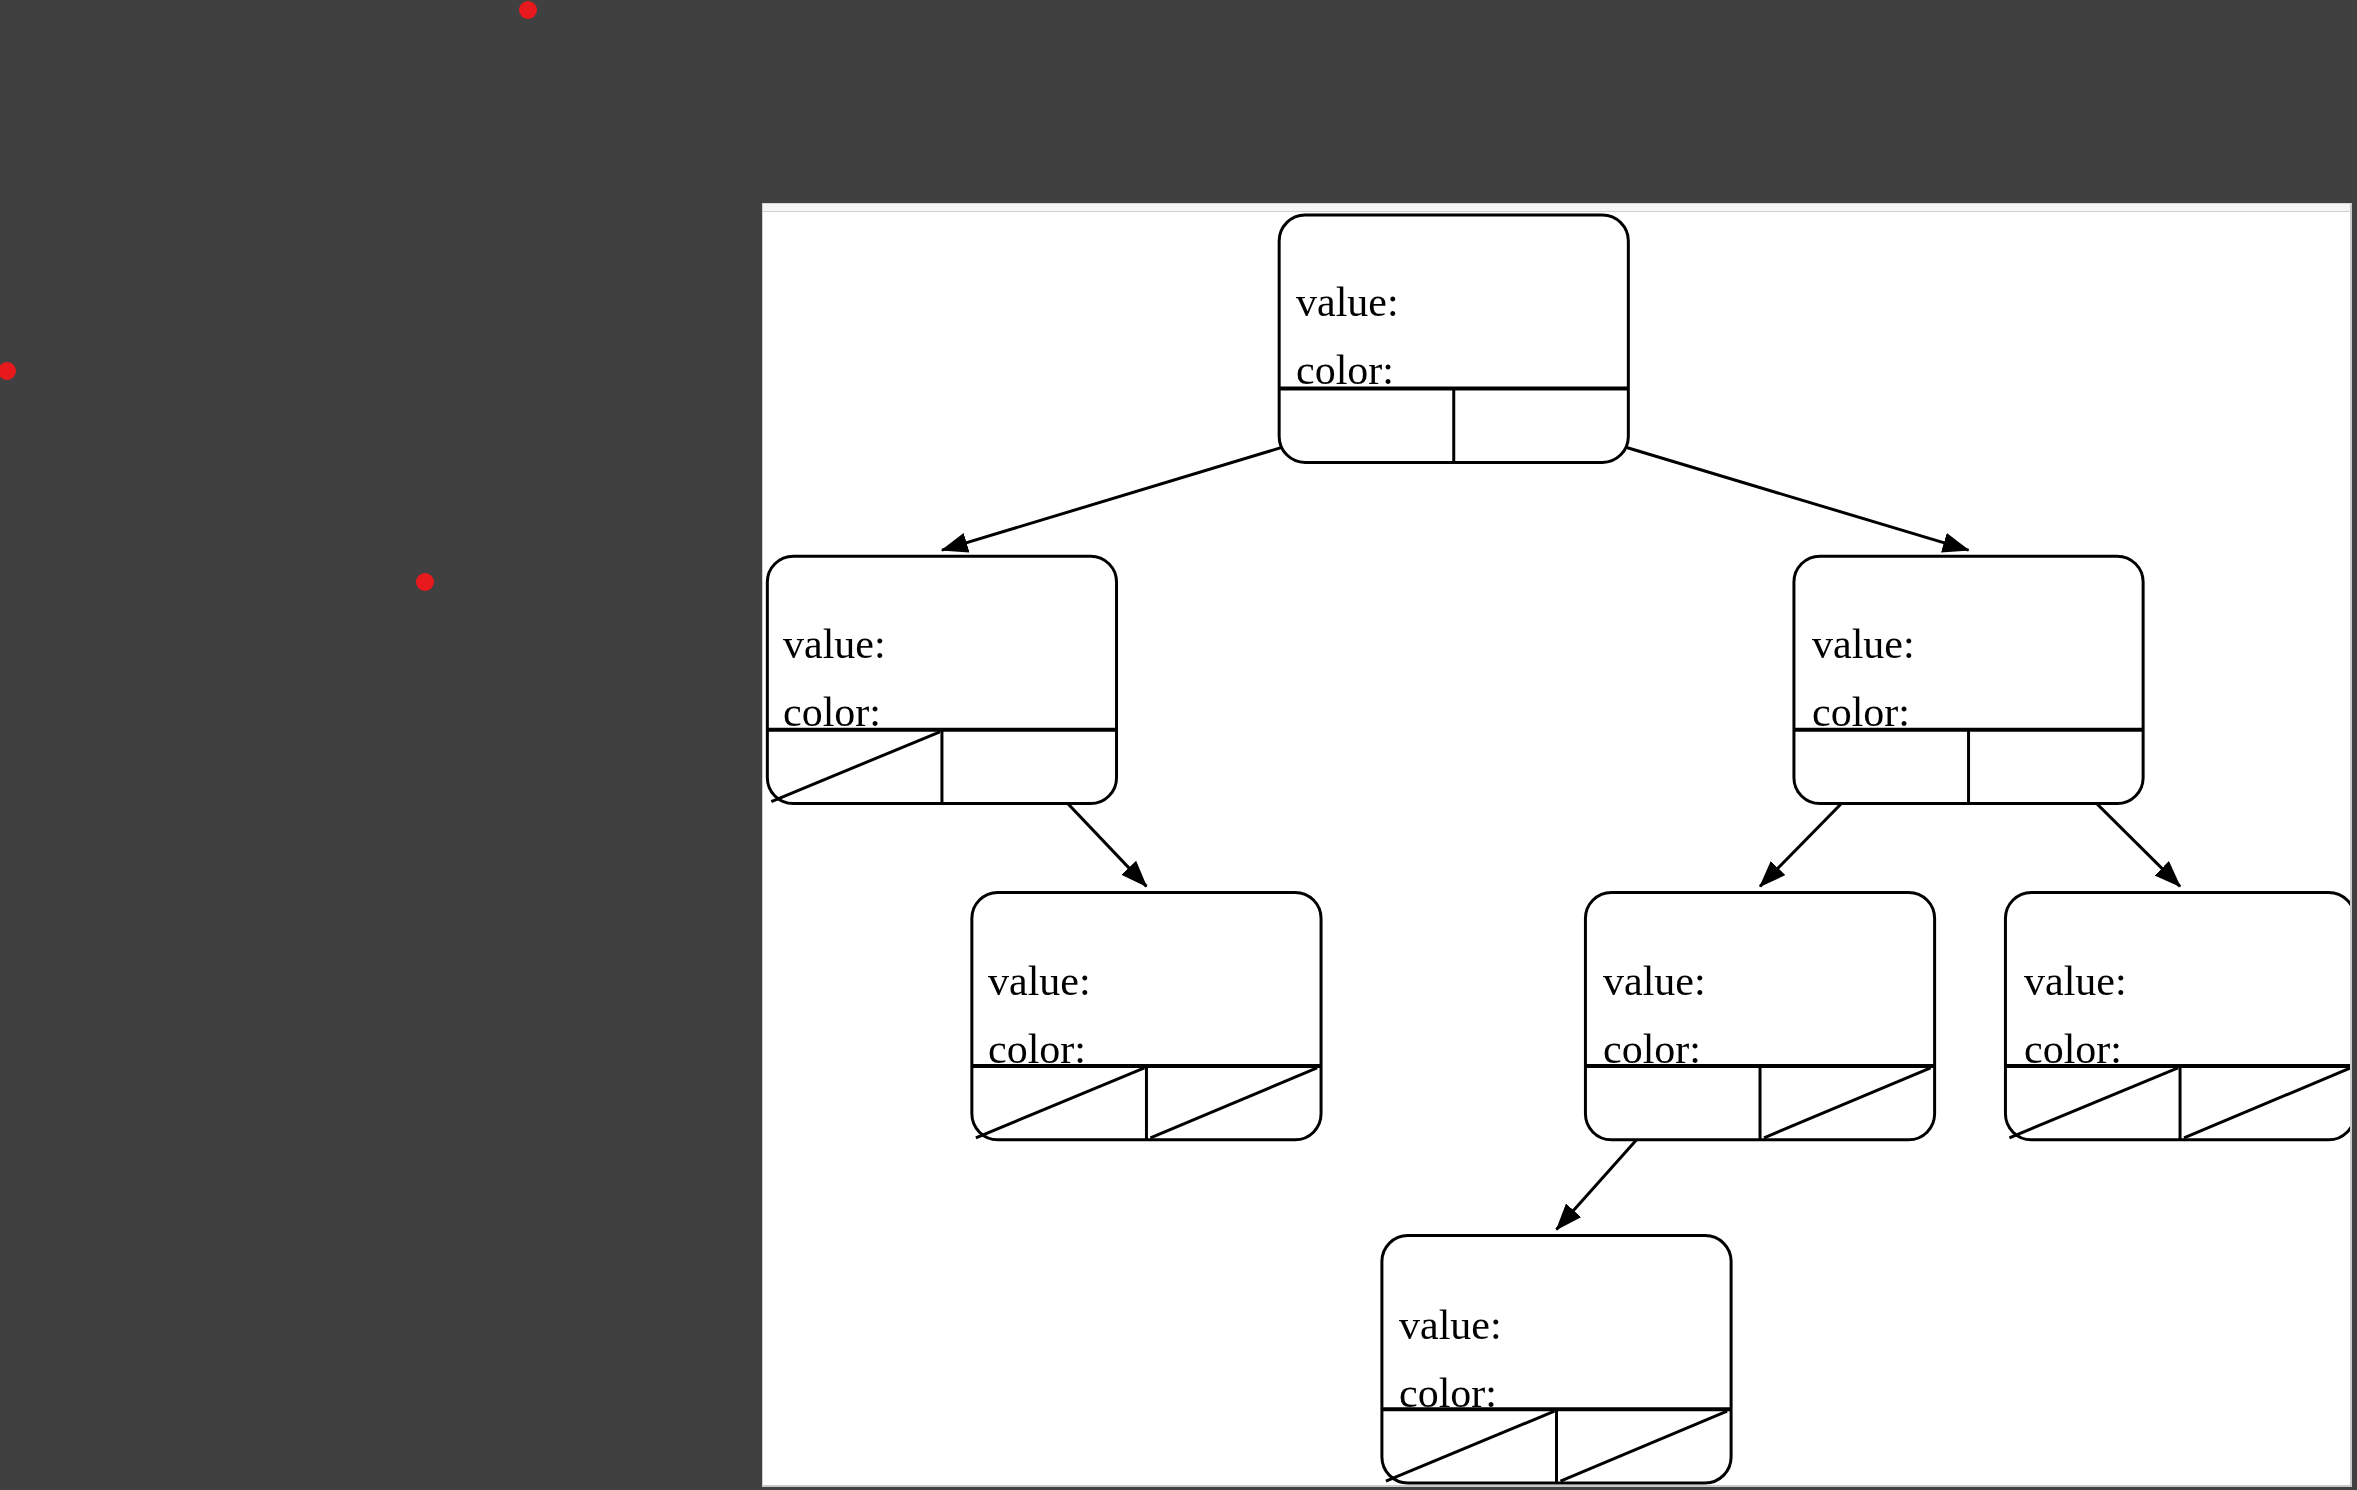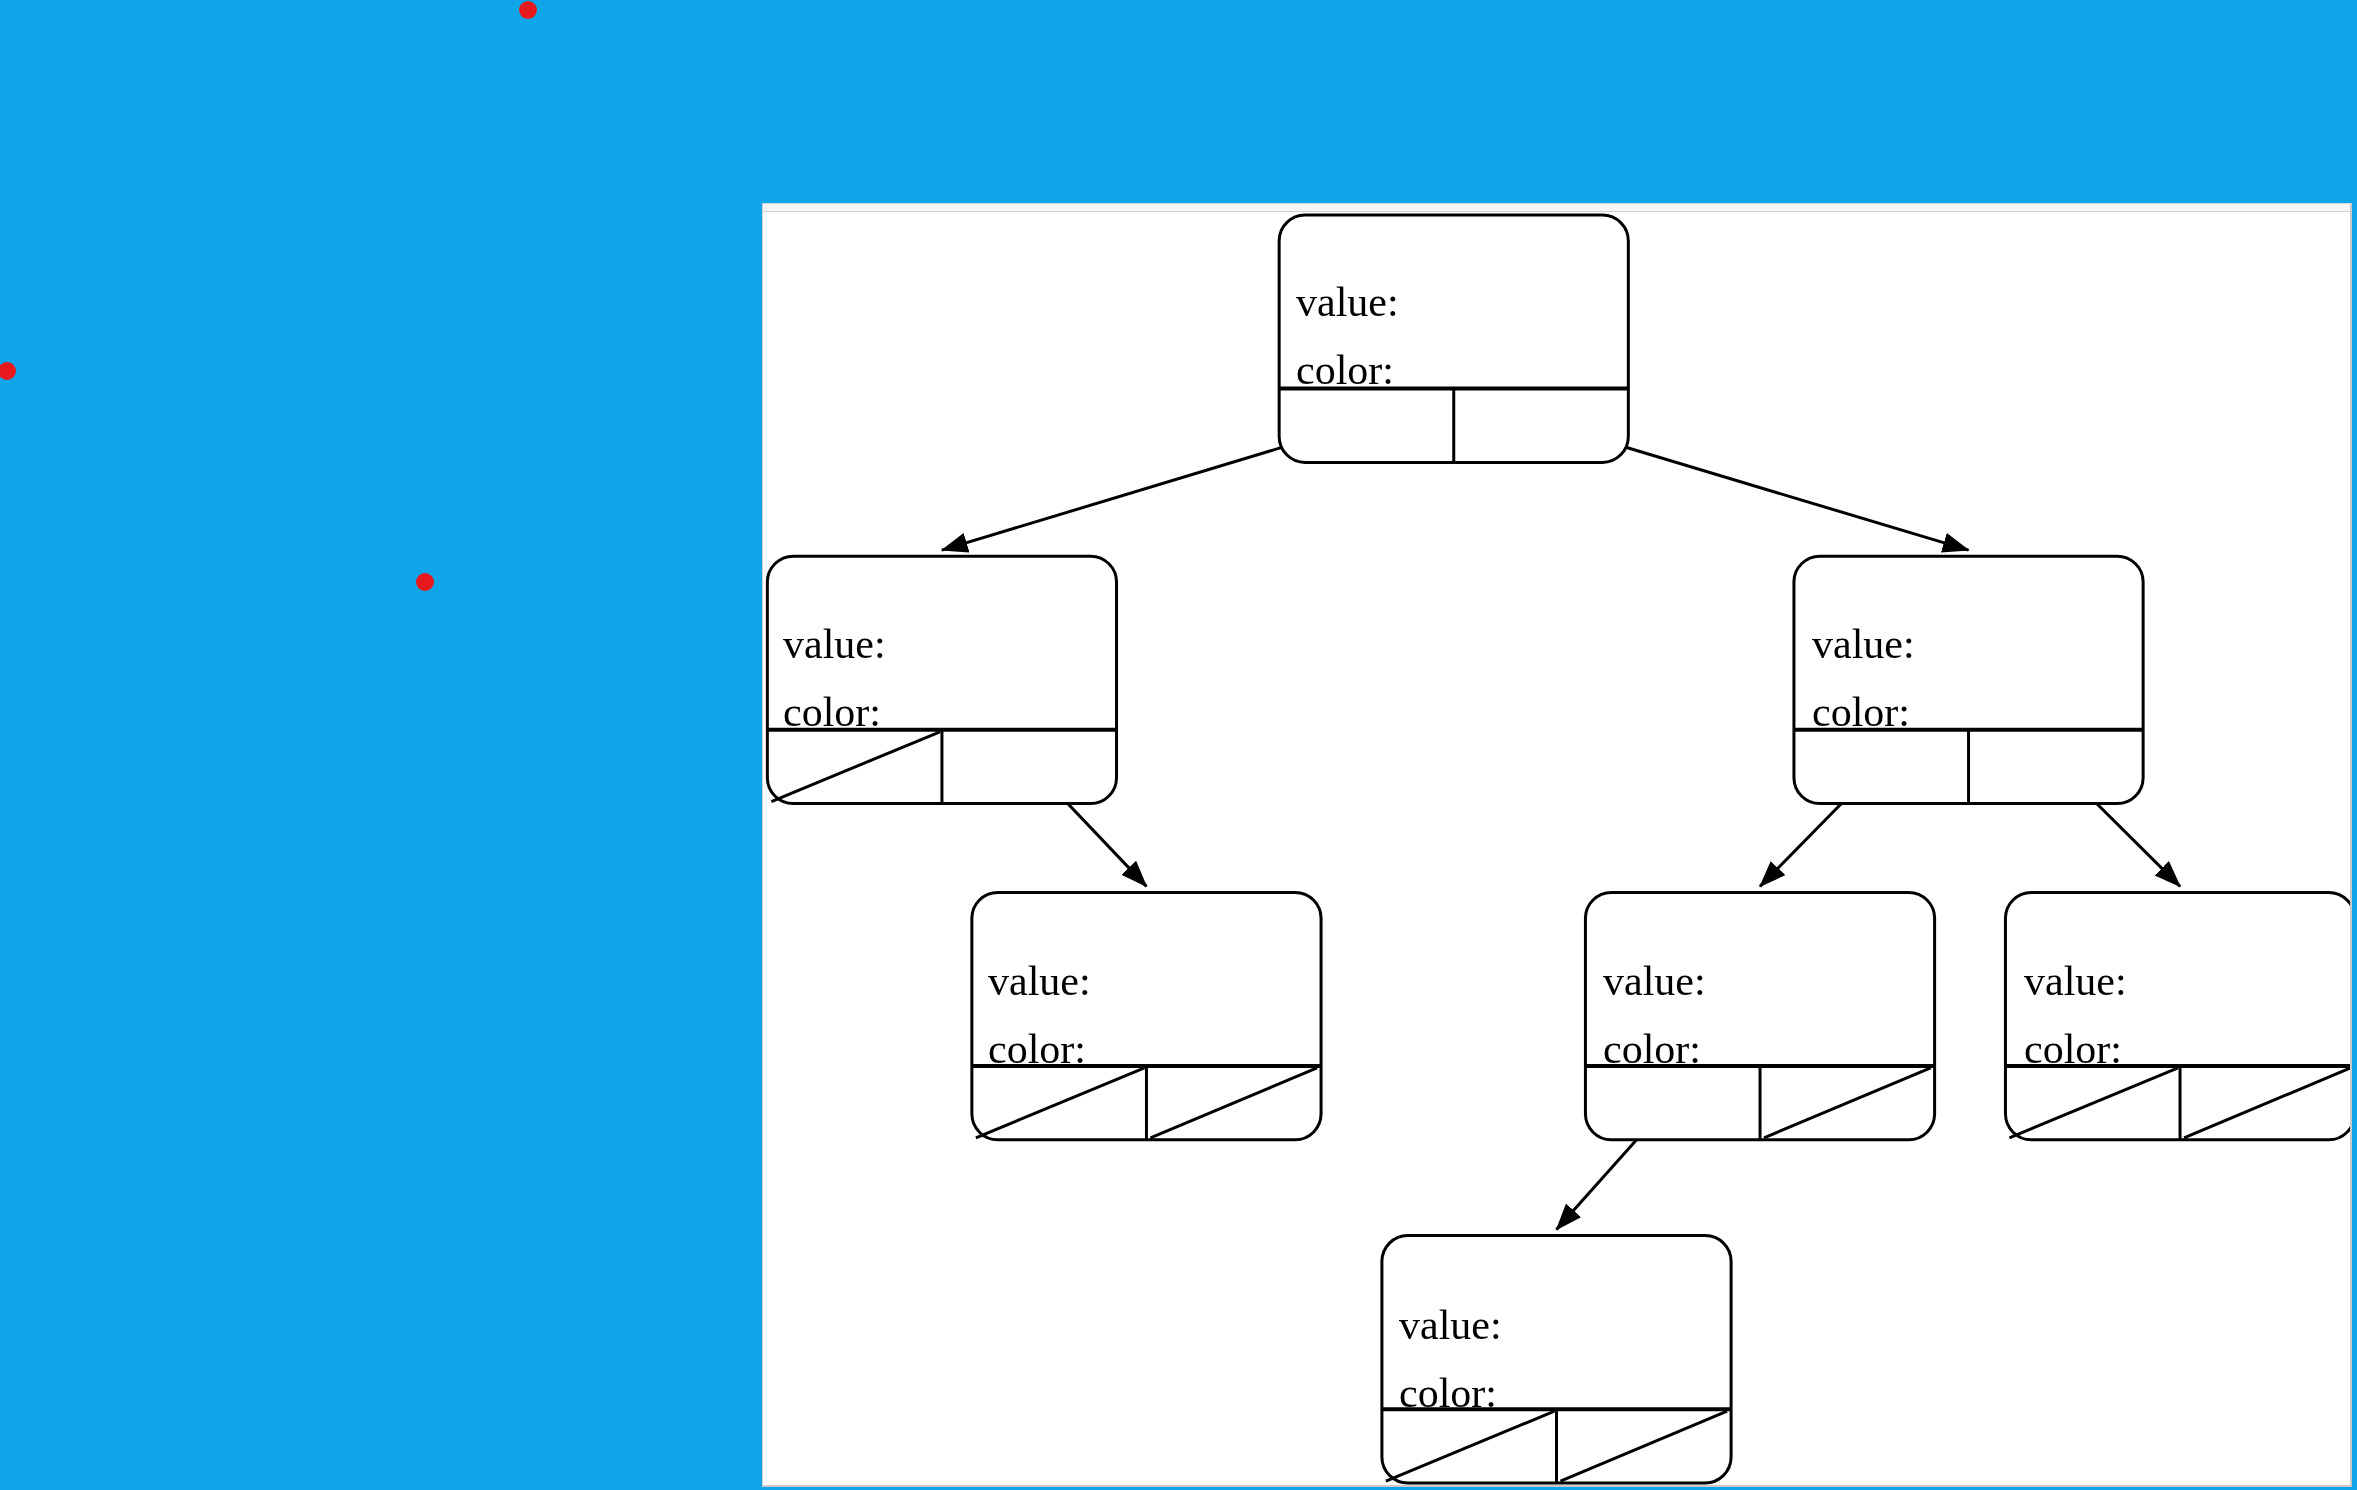--- a/index.html
+++ b/index.html
@@ -10,21 +10,21 @@
          border-top:1px solid #d9d9d9;border-bottom:2px solid #c9c9c9;}
   .panel-topbar{position:absolute;left:0;right:0;top:0;height:7px;background:#f6f6f6;
                 border-bottom:1px solid #d0d0d0;}
   .dot{position:absolute;border-radius:50%;}
   .canvas{position:absolute;left:0;top:0;width:100%;height:100%;}
   .node-label{position:absolute;font-size:42px;color:#000;white-space:nowrap;line-height:1;}
 </style>
 </head>
 <body>
 
-<div id="root" style="background: #0ea5e9;">
+<div id="root" style="background: #404040;">
 
   <div id="dots">
       <div class="dot" style="left: 519px; top: 1px; width: 18px; height: 18px; background: rgb(232, 25, 28);"></div>
       <div class="dot" style="left: -2px; top: 362px; width: 18px; height: 18px; background: rgb(232, 25, 28);"></div>
       <div class="dot" style="left: 416px; top: 573px; width: 18px; height: 18px; background: rgb(232, 25, 28);"></div>
     </div>
 
   <div class="panel" id="panel" style="left: 762px; top: 203px; width: 1590px; height: 1284px; background: rgb(255, 255, 255);">
     <div class="panel-topbar"></div>
     <svg class="canvas" id="diagram-svg" xmlns="http://www.w3.org/2000/svg" viewBox="0 0 1590 1284" width="1590" height="1284">

